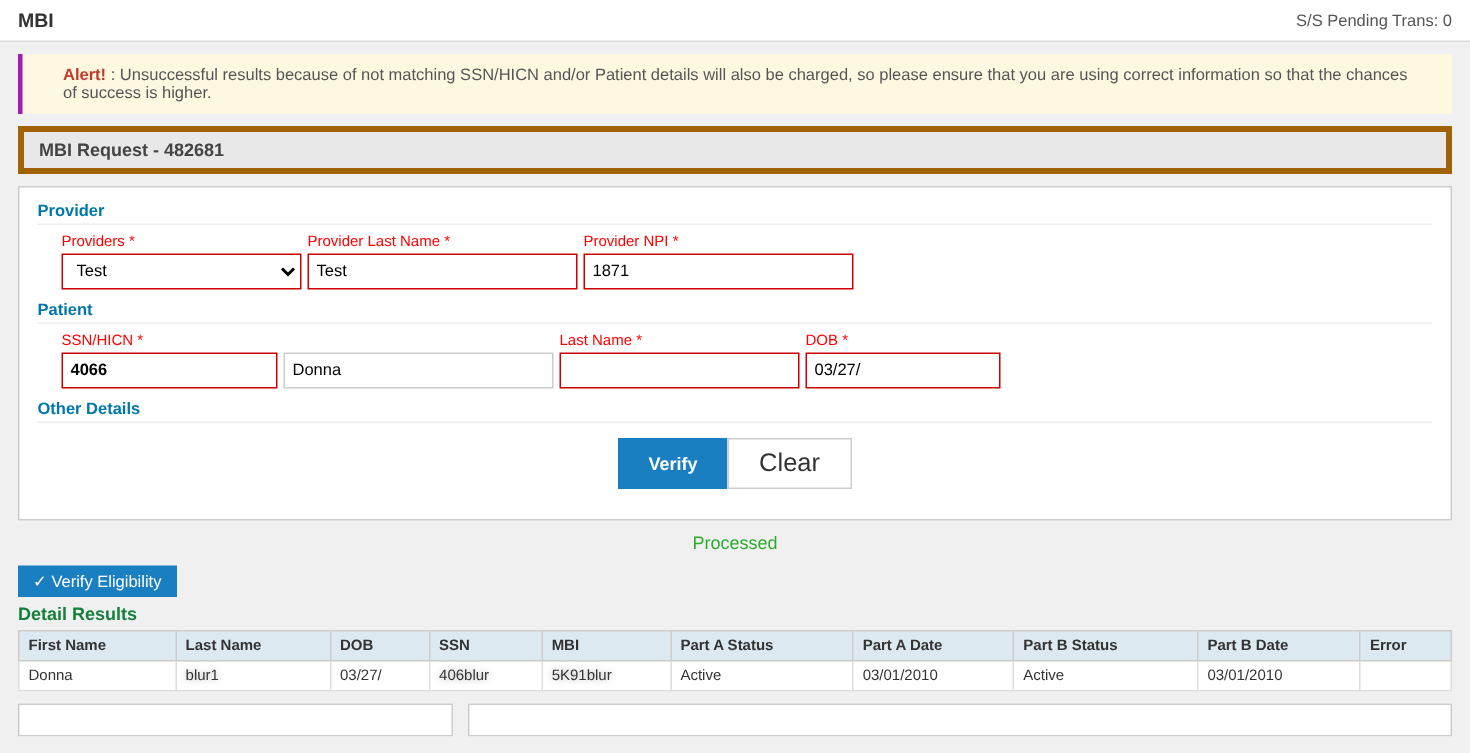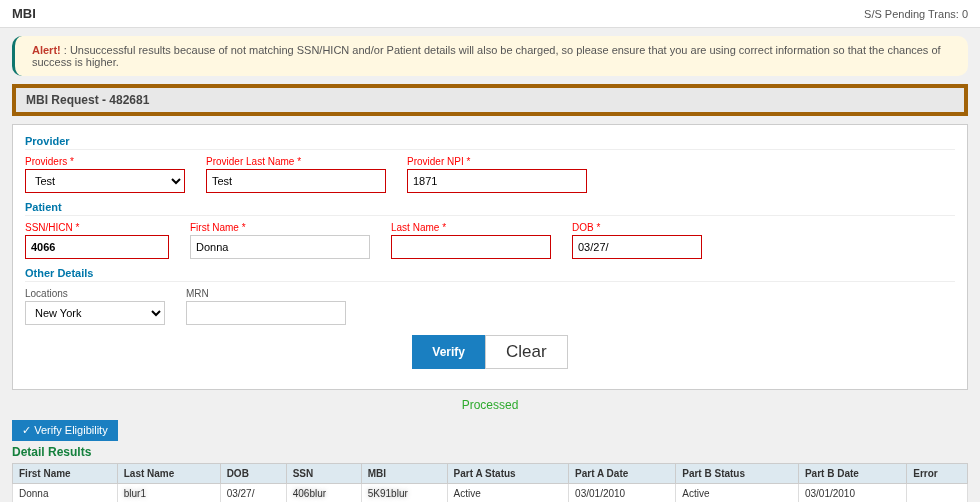--- a/index.html
+++ b/index.html
@@ -6,43 +6,43 @@
     body { font-family: Arial, sans-serif; font-size: 12px; background: #f0f0f0; color: #333; }
     
     .top-bar {
       display: flex; justify-content: space-between; align-items: center;
       background: #fff; padding: 6px 12px; border-bottom: 1px solid #ddd;
     }
     .top-bar-title { font-weight: bold; font-size: 13px; color: #333; }
     .top-bar-right { font-size: 11px; color: #555; }
 
     .alert-bar {
-      background: #fff8e1; border-left: 3px solid #0f766e;
-      padding: 8px 17px; margin: 8px 12px; font-size: 11px; color: #555; border-radius: 10px;
+      background: #fff8e1; border-left: 3px solid #a21caf;
+      padding: 8px 27px; margin: 8px 12px; font-size: 11px; color: #555;
     }
     .alert-bar .alert-label { color: #c0392b; font-weight: bold; }
 
     .main-container { padding: 0 12px; }
 
     .section-title-bar {
       background: #e8e8e8; border: 4px solid #a16207;
       padding: 5px 10px; font-size: 12px; font-weight: bold; color: #444;
       margin-bottom: 8px;
     }
 
     .card {
       background: #fff; border: 1px solid #ccc; padding: 10px 12px; margin-bottom: 8px;
     }
 
     .section-label {
       font-size: 11px; color: #0077aa; font-weight: bold; margin-bottom: 6px;
       border-bottom: 1px solid #eee; padding-bottom: 2px;
     }
 
-    .form-row { display: flex; gap: 21px; margin-bottom: 8px; align-items: flex-end; }
+    .form-row { display: flex; gap: 4px; margin-bottom: 8px; align-items: flex-end; margin-left: 16px; }
     .form-group { display: flex; flex-direction: column; }
     .form-group label { font-size: 10px; color: #555; margin-bottom: 2px; }
     .form-group label span { color: red; }
 
     .form-group input, .form-group select {
       border: 1px solid #ccc; padding: 3px 5px; font-size: 11px; height: 24px;
       outline: none;
     }
     .form-group input.error, .form-group select.error { border-color: #cc0000; }
     .form-group input.redish { border: 1px solid #cc0000; }
@@ -139,52 +139,37 @@
 
     <div class="section-label">Patient</div>
     <div class="form-row">
       <div class="form-group">
         <label>
           <span>SSN/HICN</span> <span style="color:red">*</span>
         </label>
         <input type="text" class="redish" style="width: 144px; font-weight: bold;" value="4066">
       </div>
       <div class="form-group">
-        <label>
-          <span>First Name</span> <span style="color:red">*</span>
-        </label>
         <input type="text" style="width: 180px;" value="Donna">
       </div>
       <div class="form-group">
         <label>
           <span>Last Name</span> <span style="color:red">*</span>
         </label>
         <input type="text" class="redish" style="width: 160px;" value="">
       </div>
       <div class="form-group">
         <label>
           <span>DOB</span> <span style="color:red">*</span>
         </label>
         <input type="text" class="redish" style="width: 130px;" value="03/27/">
       </div>
     </div>
 
     <div class="section-label">Other Details</div>
-    <div class="form-row">
-      <div class="form-group">
-        <label>Locations</label>
-        <select style="width:140px;">
-          <option>New York</option>
-        </select>
-      </div>
-      <div class="form-group">
-        <label>MRN</label>
-        <input type="text" style="width: 160px;" value="">
-      </div>
-    </div>
 
     <div class="btn-row">
       <button class="btn-verify">Verify</button>
       <button class="btn-clear">Clear</button>
     </div>
   </div>
 
   
   <div class="processed-text">Processed</div>
 

